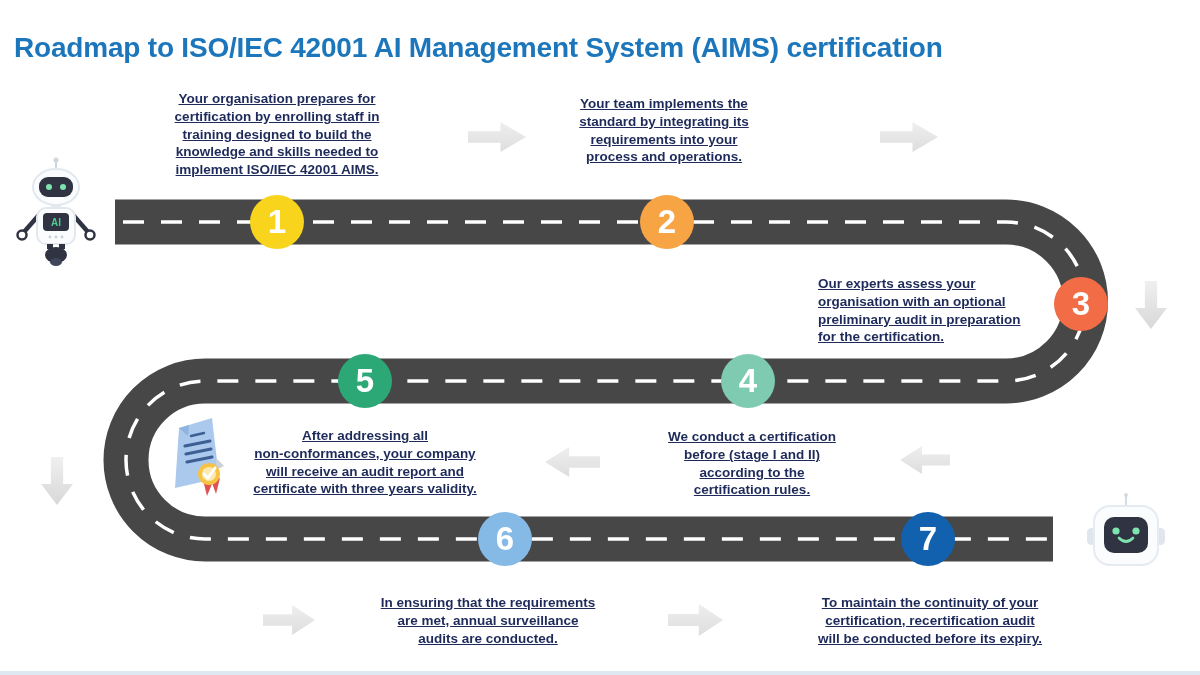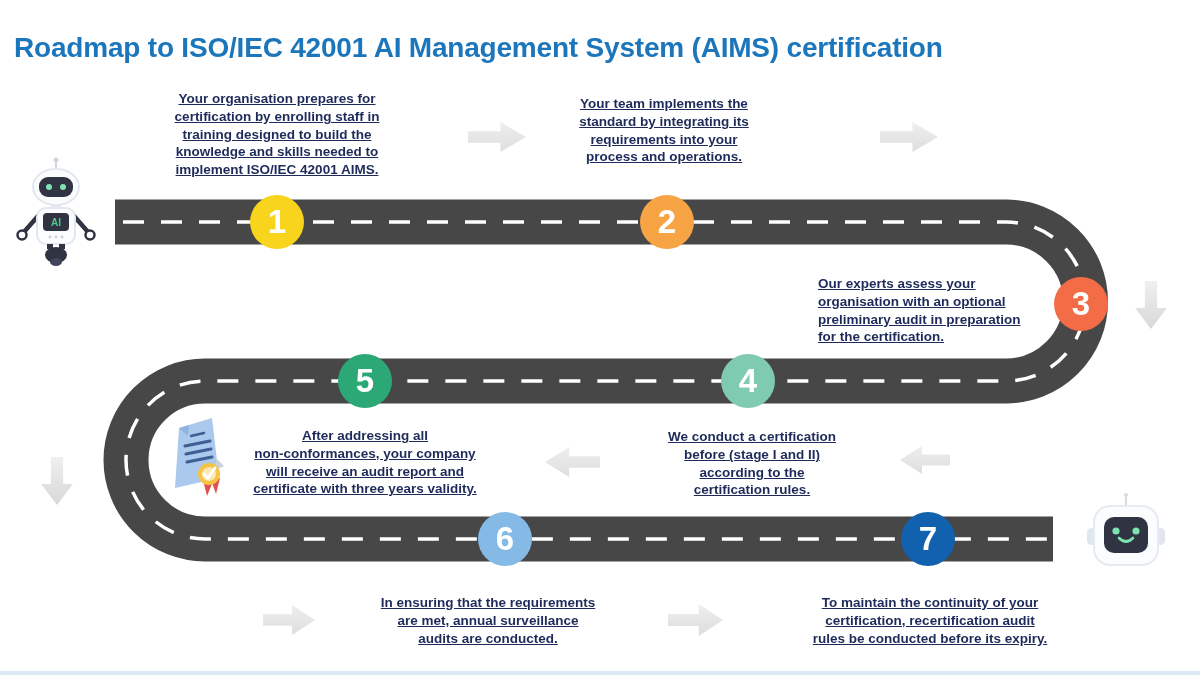--- a/index.html
+++ b/index.html
@@ -89,21 +89,21 @@
 certification rules.</div>
 <div id="t5" class="abs step-text">After addressing all
 non-conformances, your company
 will receive an audit report and
 certificate with three years validity.</div>
 <div id="t6" class="abs step-text">In ensuring that the requirements
 are met, annual surveillance
 audits are conducted.</div>
 <div id="t7" class="abs step-text">To maintain the continuity of your
 certification, recertification audit
-rules be conducted before its expiry.</div>
+will be conducted before its expiry.</div>
 
 <div id="m1" class="abs marker" style="background-color: rgb(248, 212, 28);">
     <span>1</span>
   </div>
 <div id="m2" class="abs marker" style="background-color: rgb(246, 164, 68);">
     <span>2</span>
   </div>
 <div id="m3" class="abs marker" style="background-color: rgb(242, 108, 69);">
     <span>3</span>
   </div>

